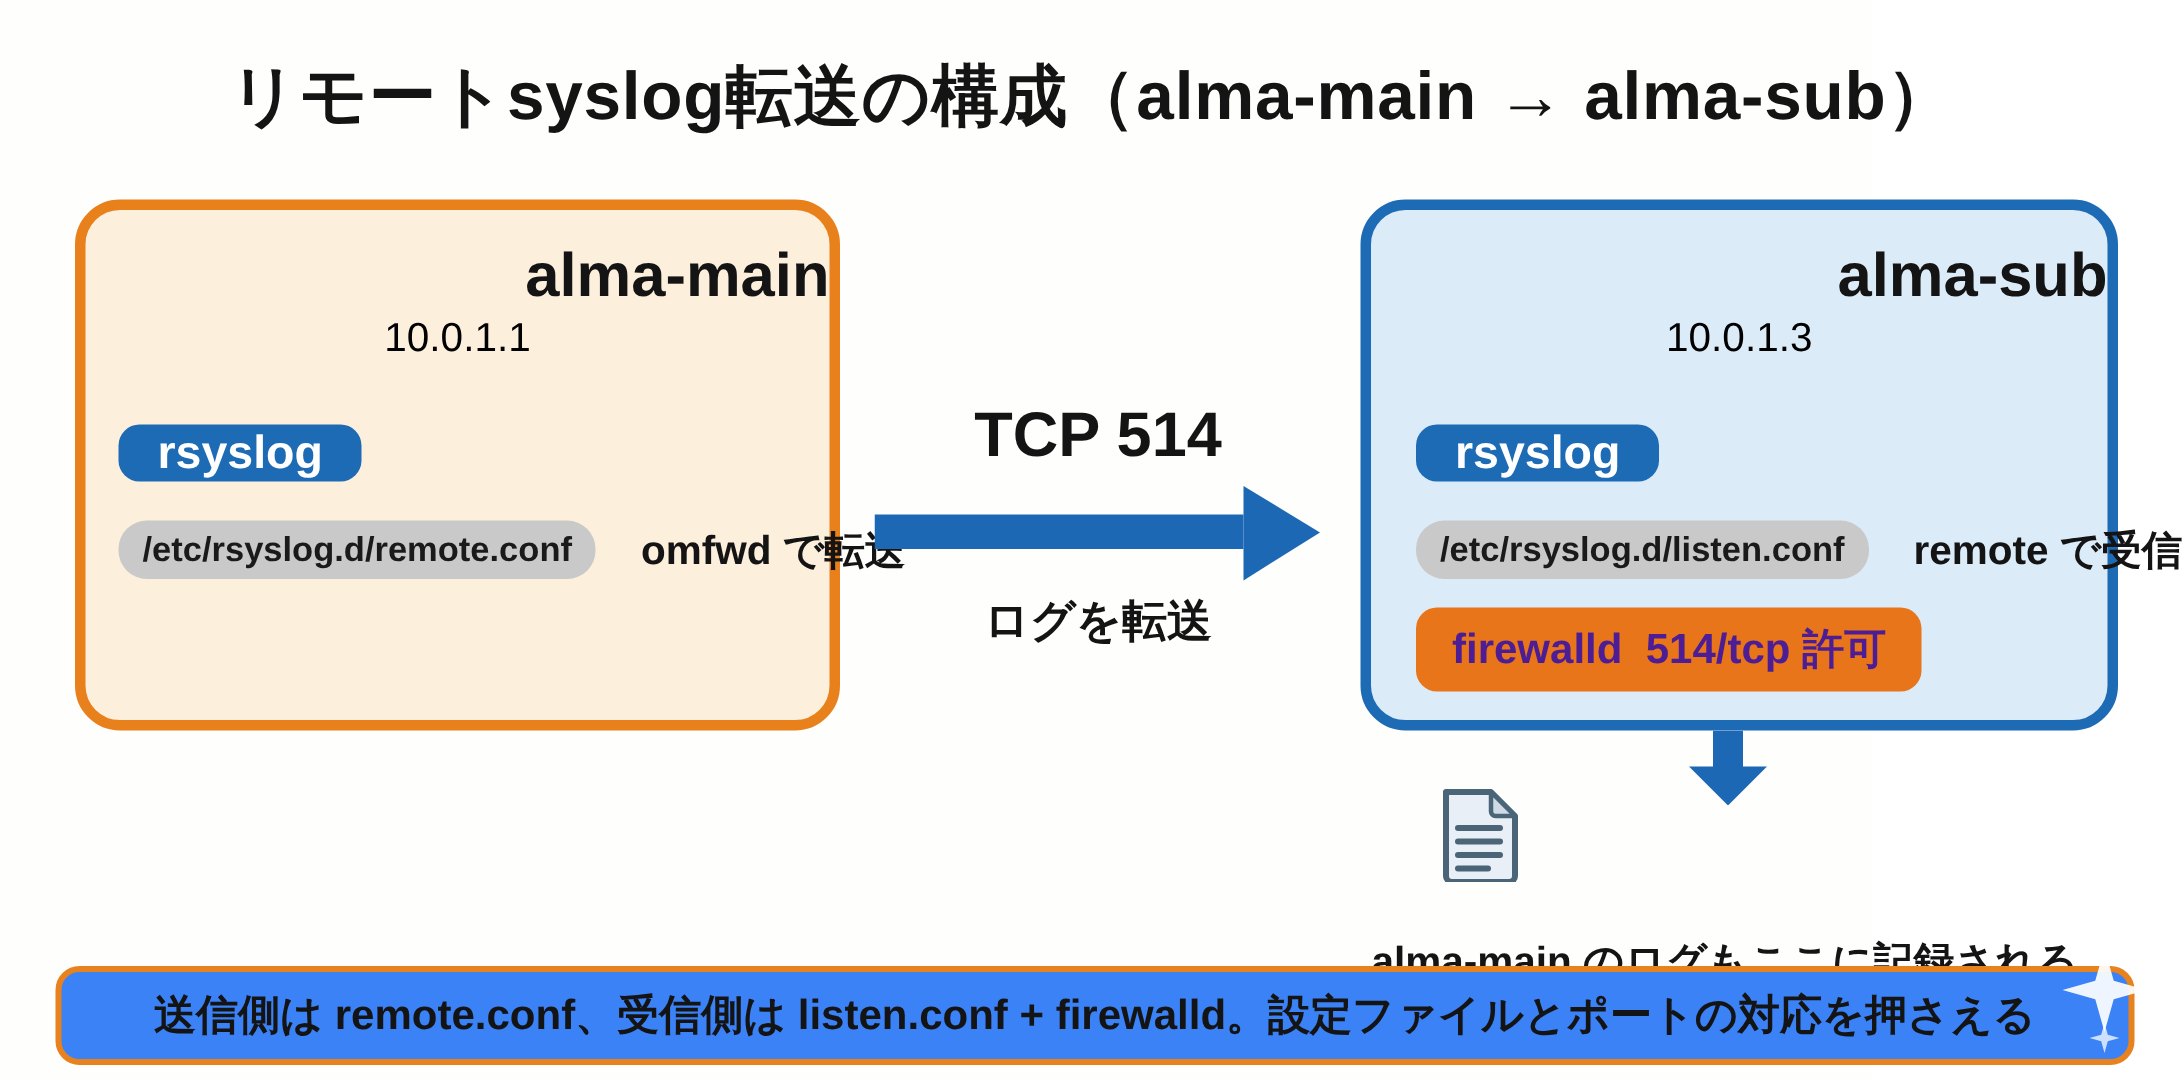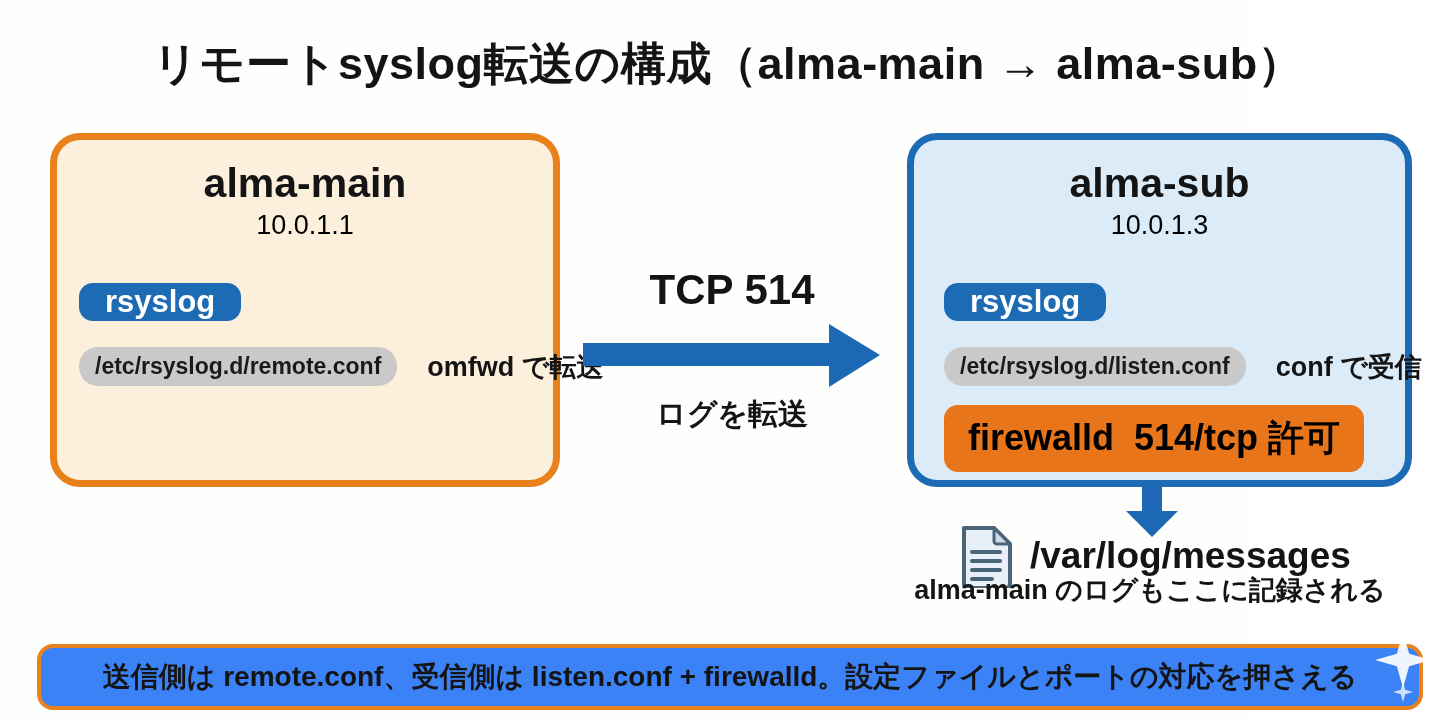--- a/index.html
+++ b/index.html
@@ -22,21 +22,21 @@
   
   .node { position: absolute; top: 133px; height: 354px; border-radius: 30px; }
   .node-main {
     left: 50px; width: 510px;
     background: #fcefdc; border: 7px solid #e8801c;
   }
   .node-sub {
     left: 907px; width: 505px;
     background: #dcebf8; border: 7px solid #1d6ab5;
   }
-  .node-name { margin-top: 20px; text-align: center; font-size: 41px; font-weight: 800; line-height: 1.15; color: #141414; }
+  .node-name { margin-top: 20px; text-align: right; font-size: 41px; font-weight: 800; line-height: 1.15; color: #141414; }
   .node-ip   { margin-top: 3px; text-align: center; font-size: 27px; font-weight: 400; color: #000000; }
 
   .badge-service {
     position: absolute; left: 22px; top: 143px;
     background: #1d6ab5; color: #ffffff;
     font-size: 31px; font-weight: 700;
     padding: 1px 26px; border-radius: 14px;
   }
   .node-sub .badge-service { left: 30px; }
 
@@ -47,22 +47,22 @@
   .node-sub .config-row { left: 30px; }
   .pill {
     background: #c9c9c9; color: #1a1a1a;
     font-size: 23px; font-weight: 700;
     padding: 6px 16px; border-radius: 19px;
   }
   .config-note { font-size: 27px; font-weight: 700; color: #141414; }
 
   .badge-firewall {
     position: absolute; left: 30px; top: 265px;
-    background: #e8751a; color: #000000;
-    font-size: 36px; font-weight: 700;
+    background: #e8751a; color: #4c1d95;
+    font-size: 28px; font-weight: 700;
     padding: 9px 24px; border-radius: 14px;
     white-space: pre;
   }
 
   
   .flow-protocol {
     position: absolute; left: 583px; top: 266px; width: 298px;
     text-align: center; font-size: 42px; font-weight: 800; color: #141414;
   }
   .flow-arrow { position: absolute; left: 583px; top: 322px; }
@@ -74,21 +74,21 @@
   
   .down-arrow { position: absolute; left: 1126px; top: 487px; }
 
   
   .log-row {
     position: absolute; left: 958px; top: 524px;
     display: flex; align-items: center; gap: 16px;
   }
   .log-path { font-size: 37px; font-weight: 800; color: #141414; }
   .log-caption {
-    position: absolute; left: 880px; top: 572px; width: 540px;
+    position: absolute; left: 880px; top: 623px; width: 540px;
     text-align: center; font-size: 27px; font-weight: 700; color: #141414;
     white-space: nowrap;
   }
 
   
   .banner {
     position: absolute; left: 37px; top: 644px; width: 1386px; height: 66px;
     background: #3b82f6; border: 4px solid #e8821e; border-radius: 16px;
     display: flex; align-items: center; justify-content: center;
   }
@@ -126,40 +126,39 @@
     <polygon points="246,2 297,33 246,65" fill="#1d68b5"></polygon>
   </svg>
   <div class="flow-label">ログを転送</div>
 
   <section class="node node-sub">
     <div class="node-name">alma-sub</div>
     <div class="node-ip">10.0.1.3</div>
     <div class="badge-service">rsyslog</div>
     <div class="config-row">
       <span class="pill">/etc/rsyslog.d/listen.conf</span>
-      <span class="config-note">conf で受信</span>
+      <span class="config-note">remote で受信</span>
     </div>
     <div class="badge-firewall">firewalld  514/tcp 許可</div>
   </section>
 
   <svg class="down-arrow" width="52" height="50" viewBox="0 0 52 50">
     <rect x="16" y="0" width="20" height="26" fill="#1d68b5"></rect>
     <polygon points="0,24 52,24 26,50" fill="#1d68b5"></polygon>
   </svg>
 
   <div class="log-row">
     <svg width="56" height="64" viewBox="0 0 56 64">
       <path d="M6 4 h30 l16 16 v40 a4 4 0 0 1 -4 4 H10 a4 4 0 0 1 -4 -4 Z" fill="#e9eff6" stroke="#4a6478" stroke-width="4" stroke-linejoin="round"></path>
       <path d="M36 4 l16 16 h-13 a3 3 0 0 1 -3 -3 Z" fill="#cfdae6" stroke="#4a6478" stroke-width="3" stroke-linejoin="round"></path>
       <line x1="14" y1="28" x2="42" y2="28" stroke="#4a6478" stroke-width="4" stroke-linecap="round"></line>
       <line x1="14" y1="37" x2="42" y2="37" stroke="#4a6478" stroke-width="4" stroke-linecap="round"></line>
       <line x1="14" y1="46" x2="42" y2="46" stroke="#4a6478" stroke-width="4" stroke-linecap="round"></line>
       <line x1="14" y1="55" x2="34" y2="55" stroke="#4a6478" stroke-width="4" stroke-linecap="round"></line>
     </svg>
-    <span class="log-path">/var/log/messages</span>
   </div>
   <div class="log-caption">alma-main のログもここに記録される</div>
 
   <div class="banner">
     <span class="banner-text">送信側は remote.conf、受信側は listen.conf + firewalld。設定ファイルとポートの対応を押さえる</span>
     <span class="sparkle sparkle-big"></span>
     <span class="sparkle sparkle-small"></span>
   </div>
 
 </div>

